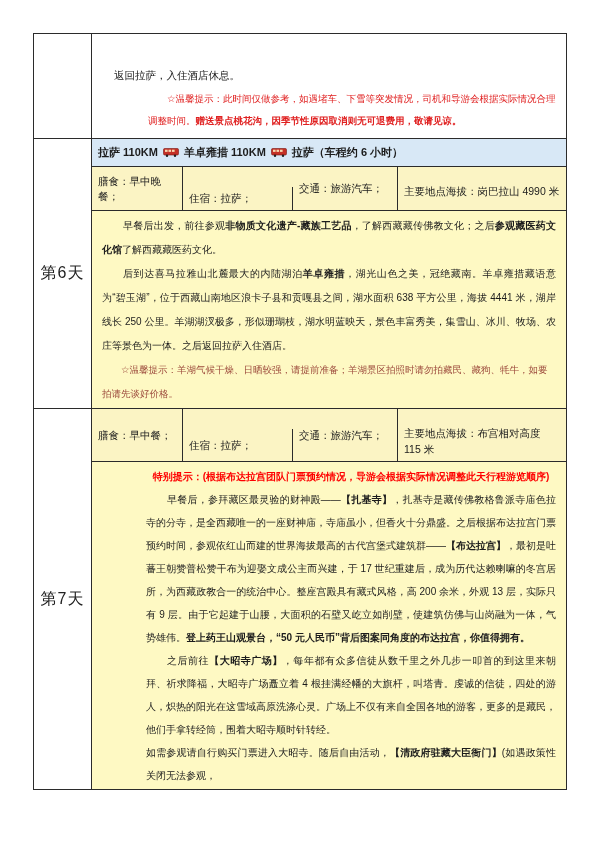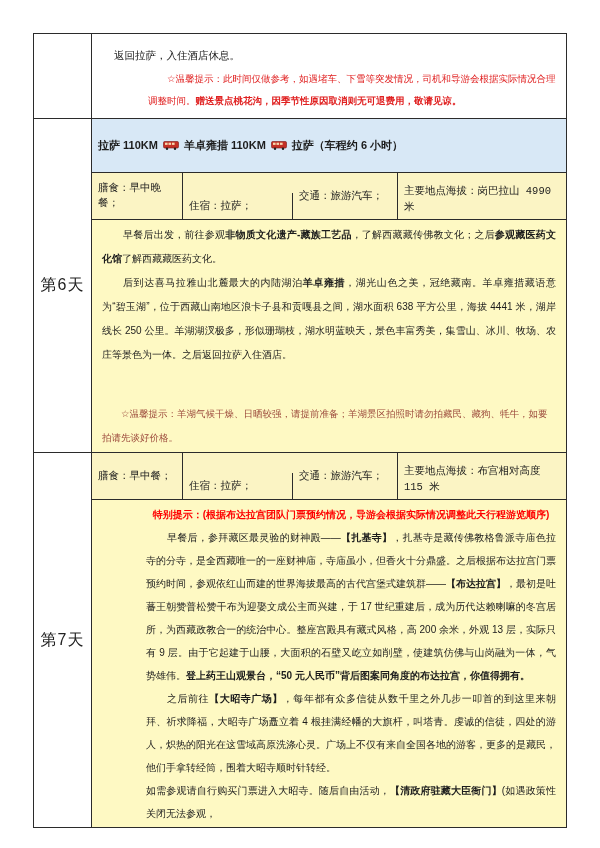--- a/index.html
+++ b/index.html
@@ -13,39 +13,39 @@
   .tbl{margin:33px 33px 0 33px;width:534px;border:1px solid var(--border);background:#fff;}
   .group{display:flex;}
   .group + .group{border-top:1px solid var(--border);}
   .day-cell{flex:0 0 58px;border-right:1px solid var(--border);display:flex;align-items:center;justify-content:center;font-size:16px;letter-spacing:1px;color:#222;}
   .content-col{flex:1;min-width:0;}
   
   .cont-cell{padding:8px 10px 6px 12px;}
   .cont-cell .para{font-size:10.5px;line-height:26px;}
   .cont-cell .para.tip{line-height:22px;}
   
-  .route-header{background:var(--header-bg);border-bottom:1px solid var(--border);font-weight:bold;font-size:11px;padding:19px 6px;display:flex;align-items:center;gap:4px;min-height:20px;white-space:nowrap;overflow:hidden;}
+  .route-header{background:var(--header-bg);border-bottom:1px solid var(--border);font-weight:bold;font-size:11px;padding:6px 6px;display:flex;align-items:center;gap:4px;min-height:20px;white-space:nowrap;overflow:hidden;}
   .bus{display:inline-flex;align-items:center;margin:0 1px;}
   
-  .info-row{display:flex;background:var(--info-bg);border-bottom:1px solid var(--border);min-height:37px;font-family:Liberation Mono, monospace;}
+  .info-row{display:flex;background:var(--info-bg);border-bottom:1px solid var(--border);min-height:37px;}
   .info-cell{font-size:10.5px;padding:4px 6px;border-right:1px solid var(--border);display:flex;align-items:center;line-height:15px;}
   .info-cell.c1{flex:0 0 91px;}
   .info-cell.c2{flex:0 0 110px;margin-top:20px;}
   .info-cell.c3{flex:0 0 105px;}
-  .info-cell.c4{flex:1;display:block;line-height:16px;border-right:none;padding-top:10px;}
+  .info-cell.c4{flex:1;display:block;line-height:16px;border-right:none;padding-top:16px;}
   
   .body-cell{padding:3px 10px 2px 10px;background:#fef9c3;}
   .para{font-size:10px;line-height:24px;text-align:justify;}
   .body-7 .para{line-height:23px;margin-left:44px;}
   .para.indent{text-indent:21px;}
-  .para.first{text-indent:10px;}
+  .para.first{text-indent:10px;margin-top:20px;}
   .para.noindent{text-indent:0;}
   .para.tip{font-size:9.5px;text-indent:19px;text-align:left;}
   .para.tip.bright{color:var(--tip-red);margin-left:44px;}
-  .para.tip.dark{color:var(--tip-dark);margin-top:35px;}
+  .para.tip.dark{color:var(--tip-dark);}
   .para.alert{color:var(--alert-red);font-weight:bold;text-align:center;text-indent:0;}
   .run.s-b{font-weight:bold;}
 </style>
 </head>
 <body>
 
 <div class="page">
   <div class="tbl">
 
     <div class="group">

